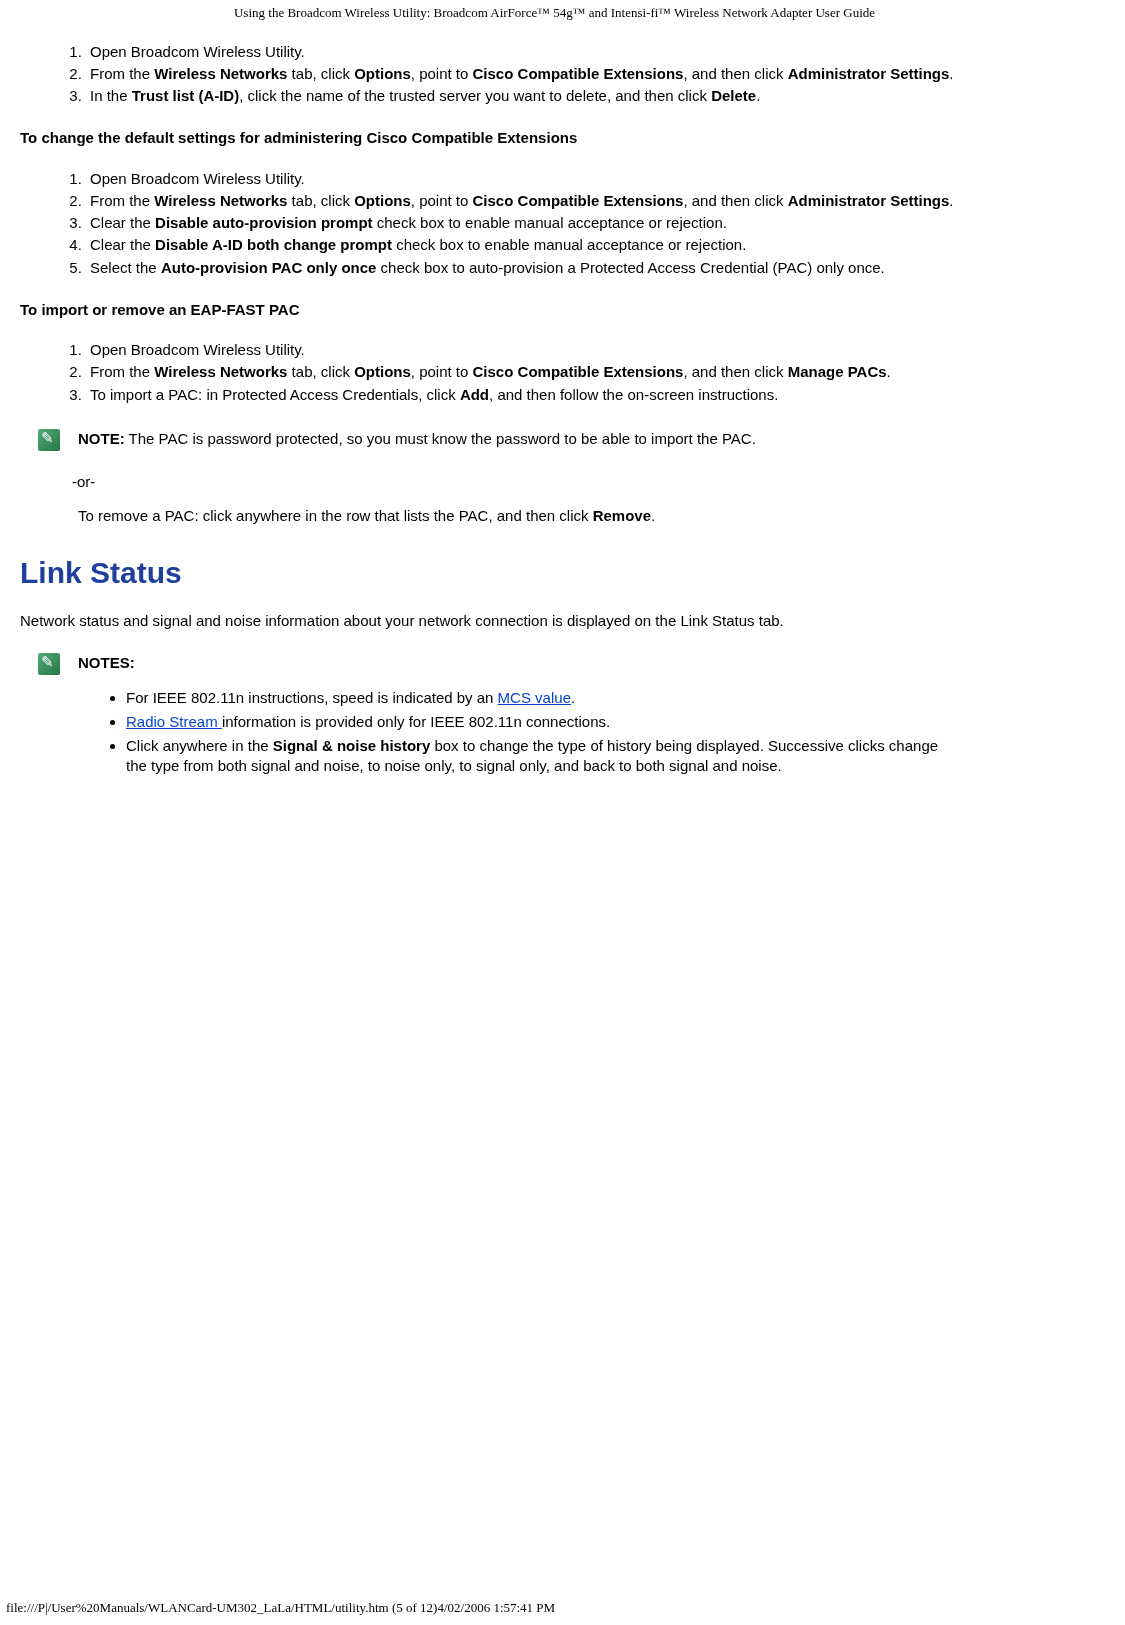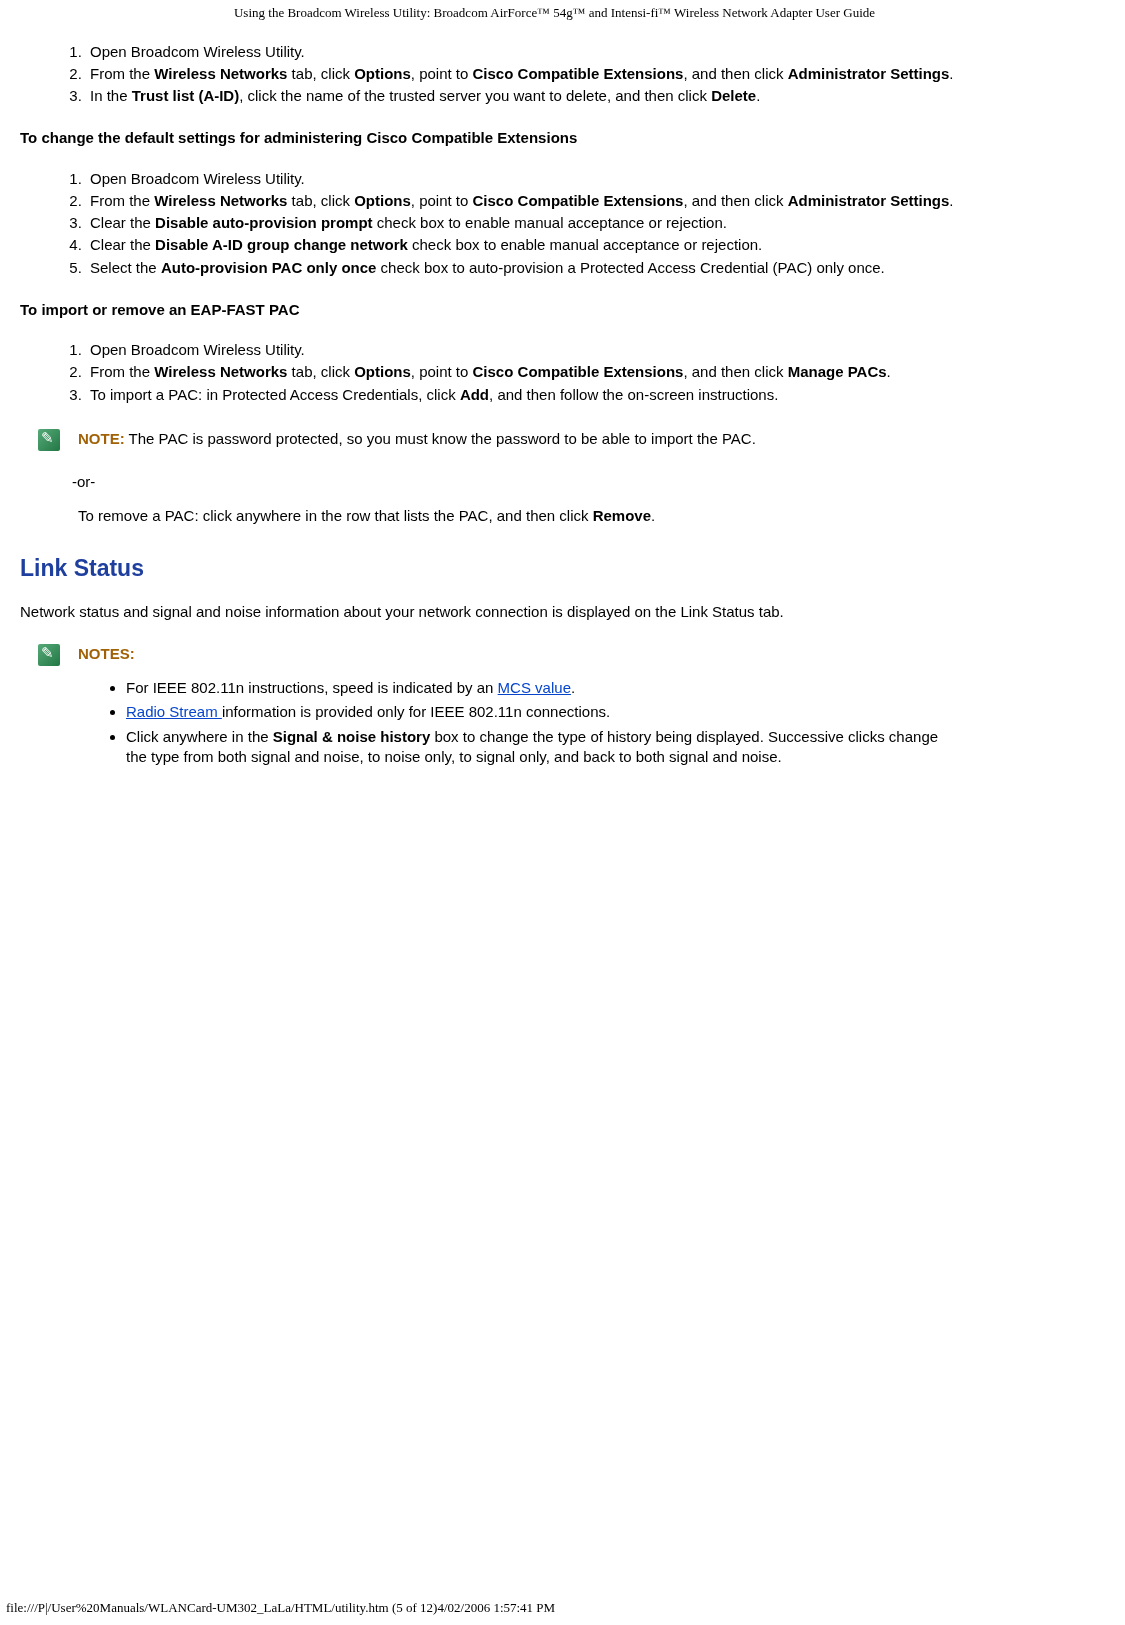--- a/index.html
+++ b/index.html
@@ -38,21 +38,21 @@
   ol li {
     padding-left: 4px;
     margin-bottom: 2px;
   }
   .section-heading {
     font-weight: bold;
     margin: 22px 0 20px 0;
   }
   h2.link-status {
     color: #1e3f9e;
-    font-size: 23px;
+    font-size: 30px;
     font-weight: bold;
     margin: 26px 0 18px 0;
   }
   .para {
     margin: 0 0 18px 0;
   }
   .note-table {
     border-collapse: collapse;
     margin: 12px 0 12px 12px;
     width: calc(100% - 24px);
@@ -69,21 +69,21 @@
     position: relative;
     display: inline-block;
   }
   .note-icon::before {
     content:"✎";
     color:#fff;
     position:absolute;
     left:3px; top:-1px;
     font-size:15px;
   }
-  .note-label { color:#a16207; font-weight:bold; }
+  .note-label { color:#000000; font-weight:bold; }
   .indent-block { margin-left:52px; margin-bottom:14px; }
   .notes-list {
     list-style-type: disc;
     margin: 14px 0 0 0;
     padding-left: 48px;
   }
   .notes-list li { margin-bottom:4px; padding-right:130px; }
   a.glossary { color:#0645cc; text-decoration:underline; }
   b { font-weight:bold; }
 </style>
@@ -99,21 +99,21 @@
     <li><span>From the </span><b>Wireless Networks</b><span> tab, click </span><b>Options</b><span>, point to </span><b>Cisco Compatible Extensions</b><span>, and then click </span><b>Administrator Settings</b><span>.</span></li>
     <li><span>In the </span><b>Trust list (A-ID)</b><span>, click the name of the trusted server you want to delete, and then click </span><b>Delete</b><span>.</span></li>
   </ol>
 
   <div class="section-heading">To change the default settings for administering Cisco Compatible Extensions</div>
 
   <ol>
     <li>Open Broadcom Wireless Utility.</li>
     <li><span>From the </span><b>Wireless Networks</b><span> tab, click </span><b>Options</b><span>, point to </span><b>Cisco Compatible Extensions</b><span>, and then click </span><b>Administrator Settings</b><span>.</span></li>
     <li><span>Clear the </span><b>Disable auto-provision prompt</b><span> check box to enable manual acceptance or rejection.</span></li>
-    <li><span>Clear the </span><b>Disable A-ID group change network</b><span> check box to enable manual acceptance or rejection.</span></li>
+    <li><span>Clear the </span><b>Disable A-ID both change prompt</b><span> check box to enable manual acceptance or rejection.</span></li>
     <li><span>Select the </span><b>Auto-provision PAC only once</b><span> check box to auto-provision a Protected Access Credential (PAC) only once.</span></li>
   </ol>
 
   <div class="section-heading">To import or remove an EAP-FAST PAC</div>
 
   <ol>
     <li>Open Broadcom Wireless Utility.</li>
     <li><span>From the </span><b>Wireless Networks</b><span> tab, click </span><b>Options</b><span>, point to </span><b>Cisco Compatible Extensions</b><span>, and then click </span><b>Manage PACs</b><span>.</span></li>
     <li><span>To import a PAC: in Protected Access Credentials, click </span><b>Add</b><span>, and then follow the on-screen instructions.</span></li>
   </ol>

